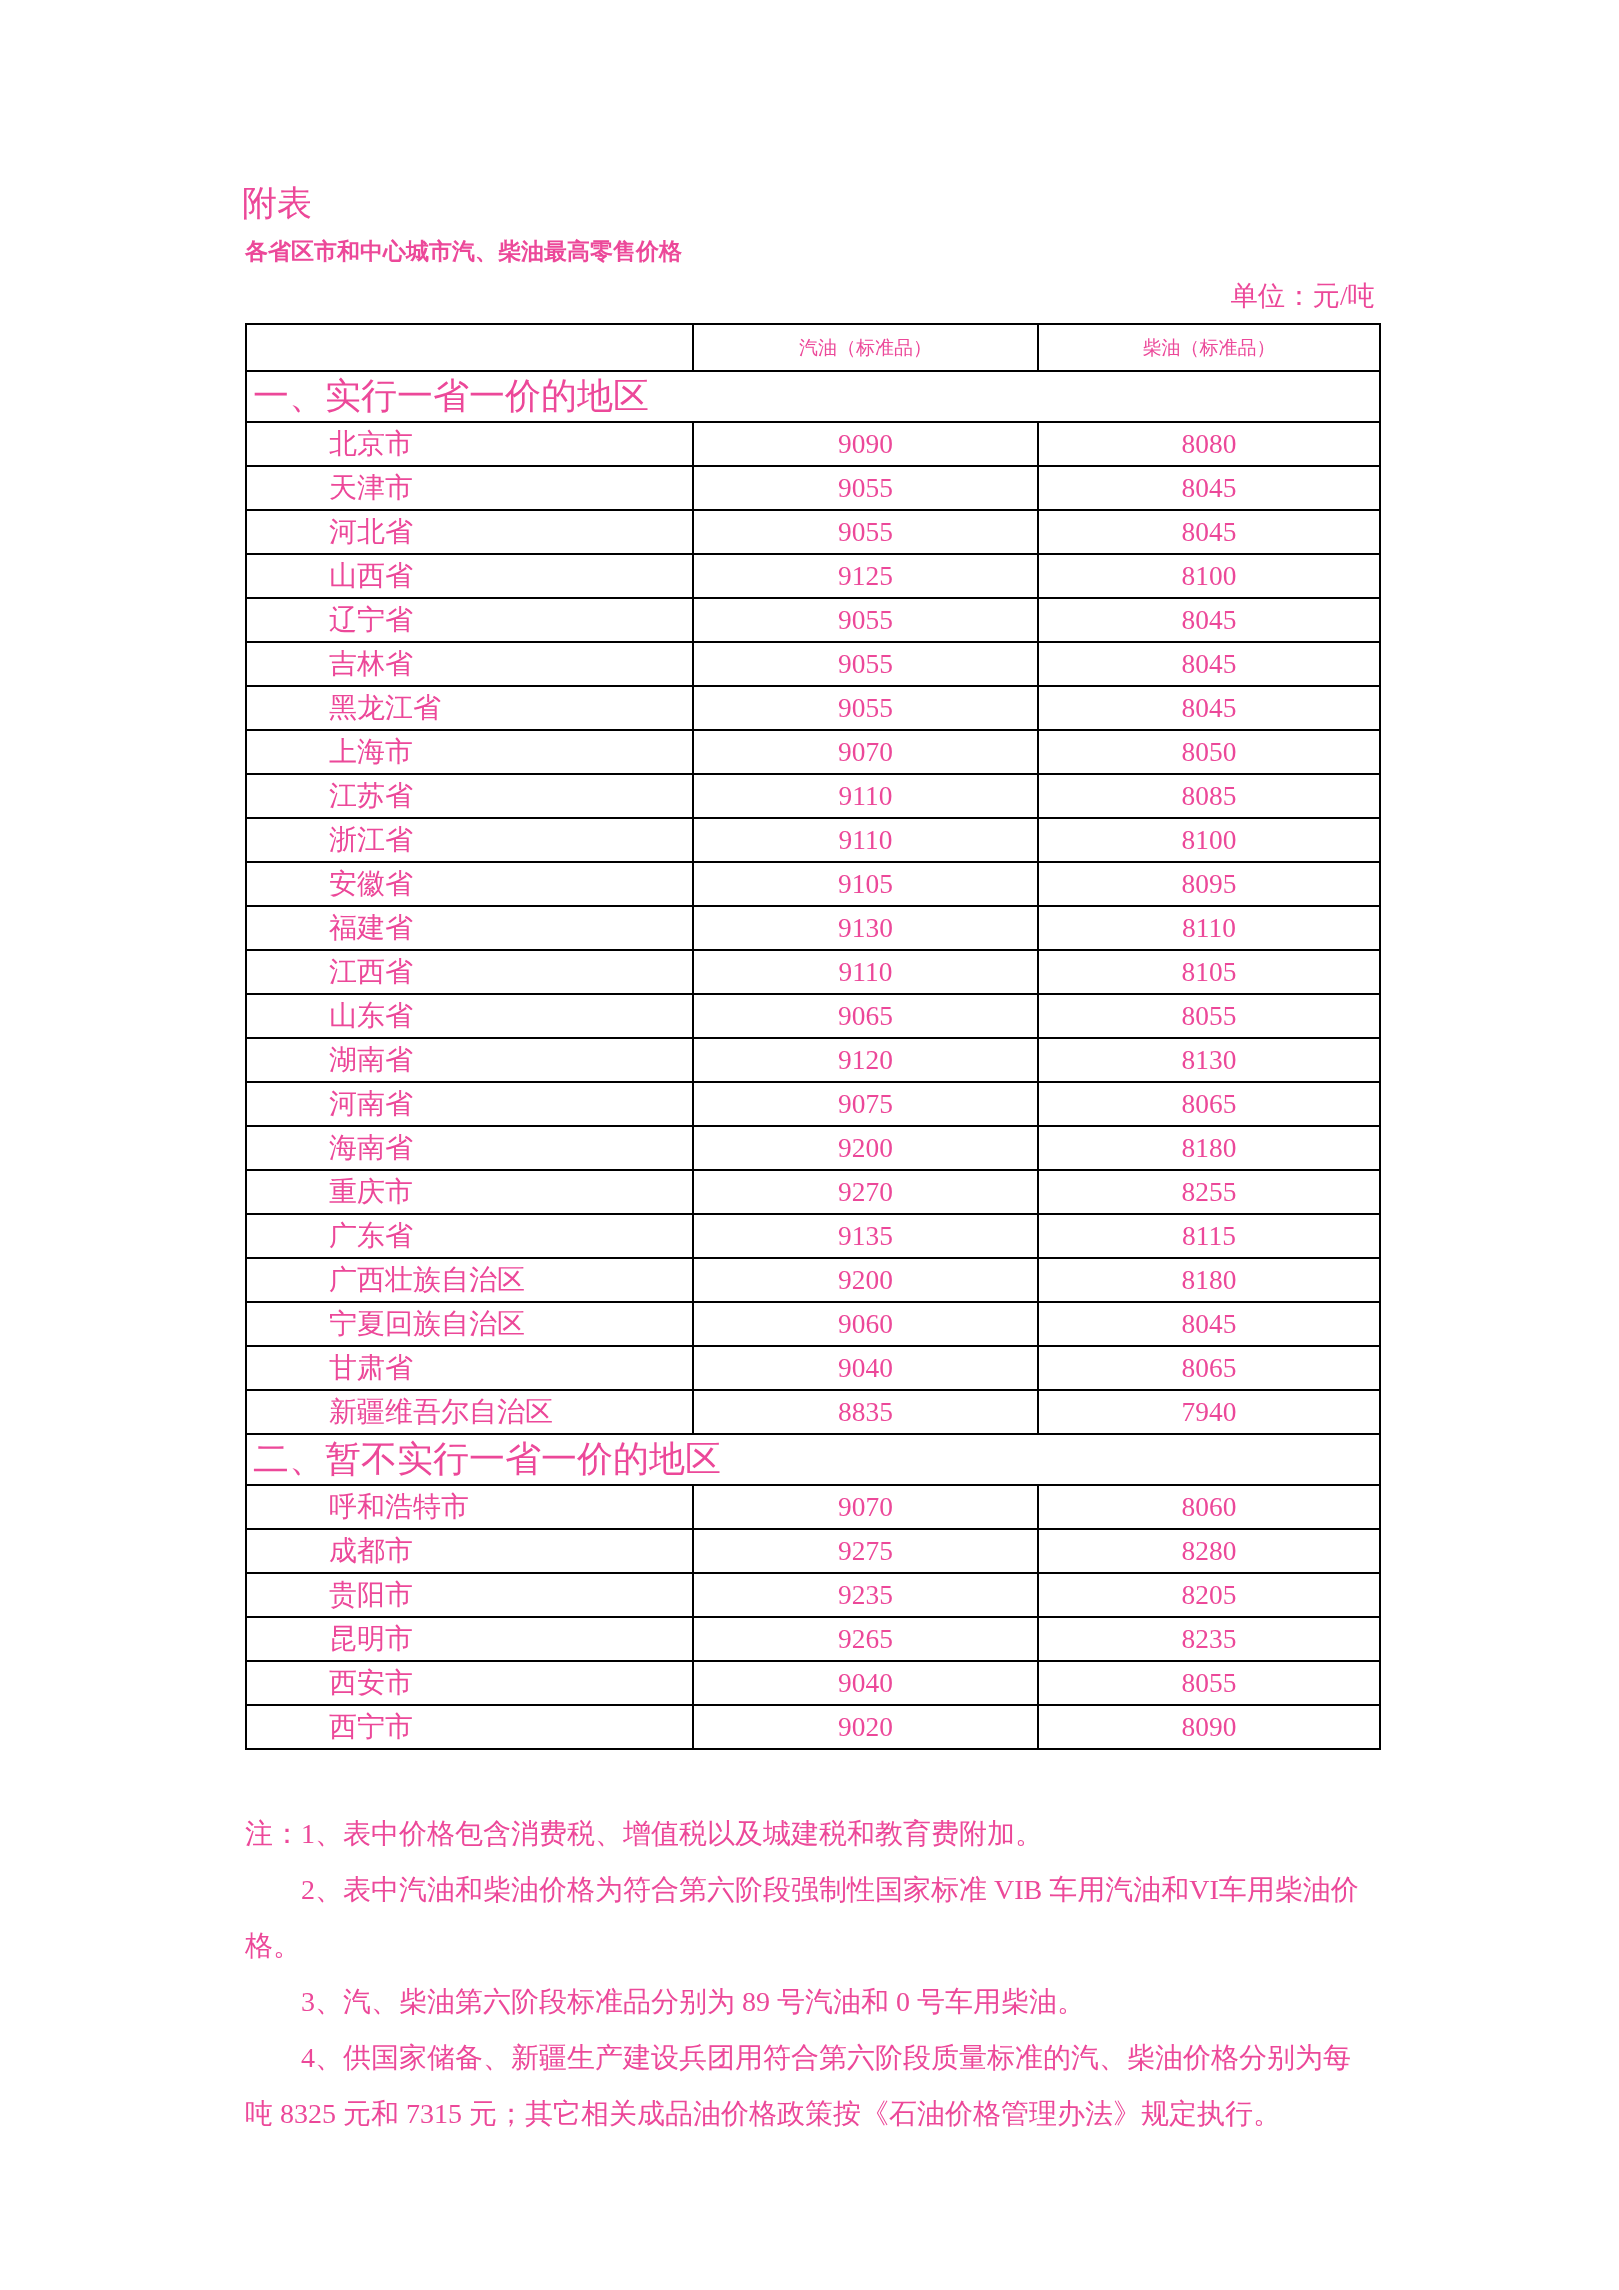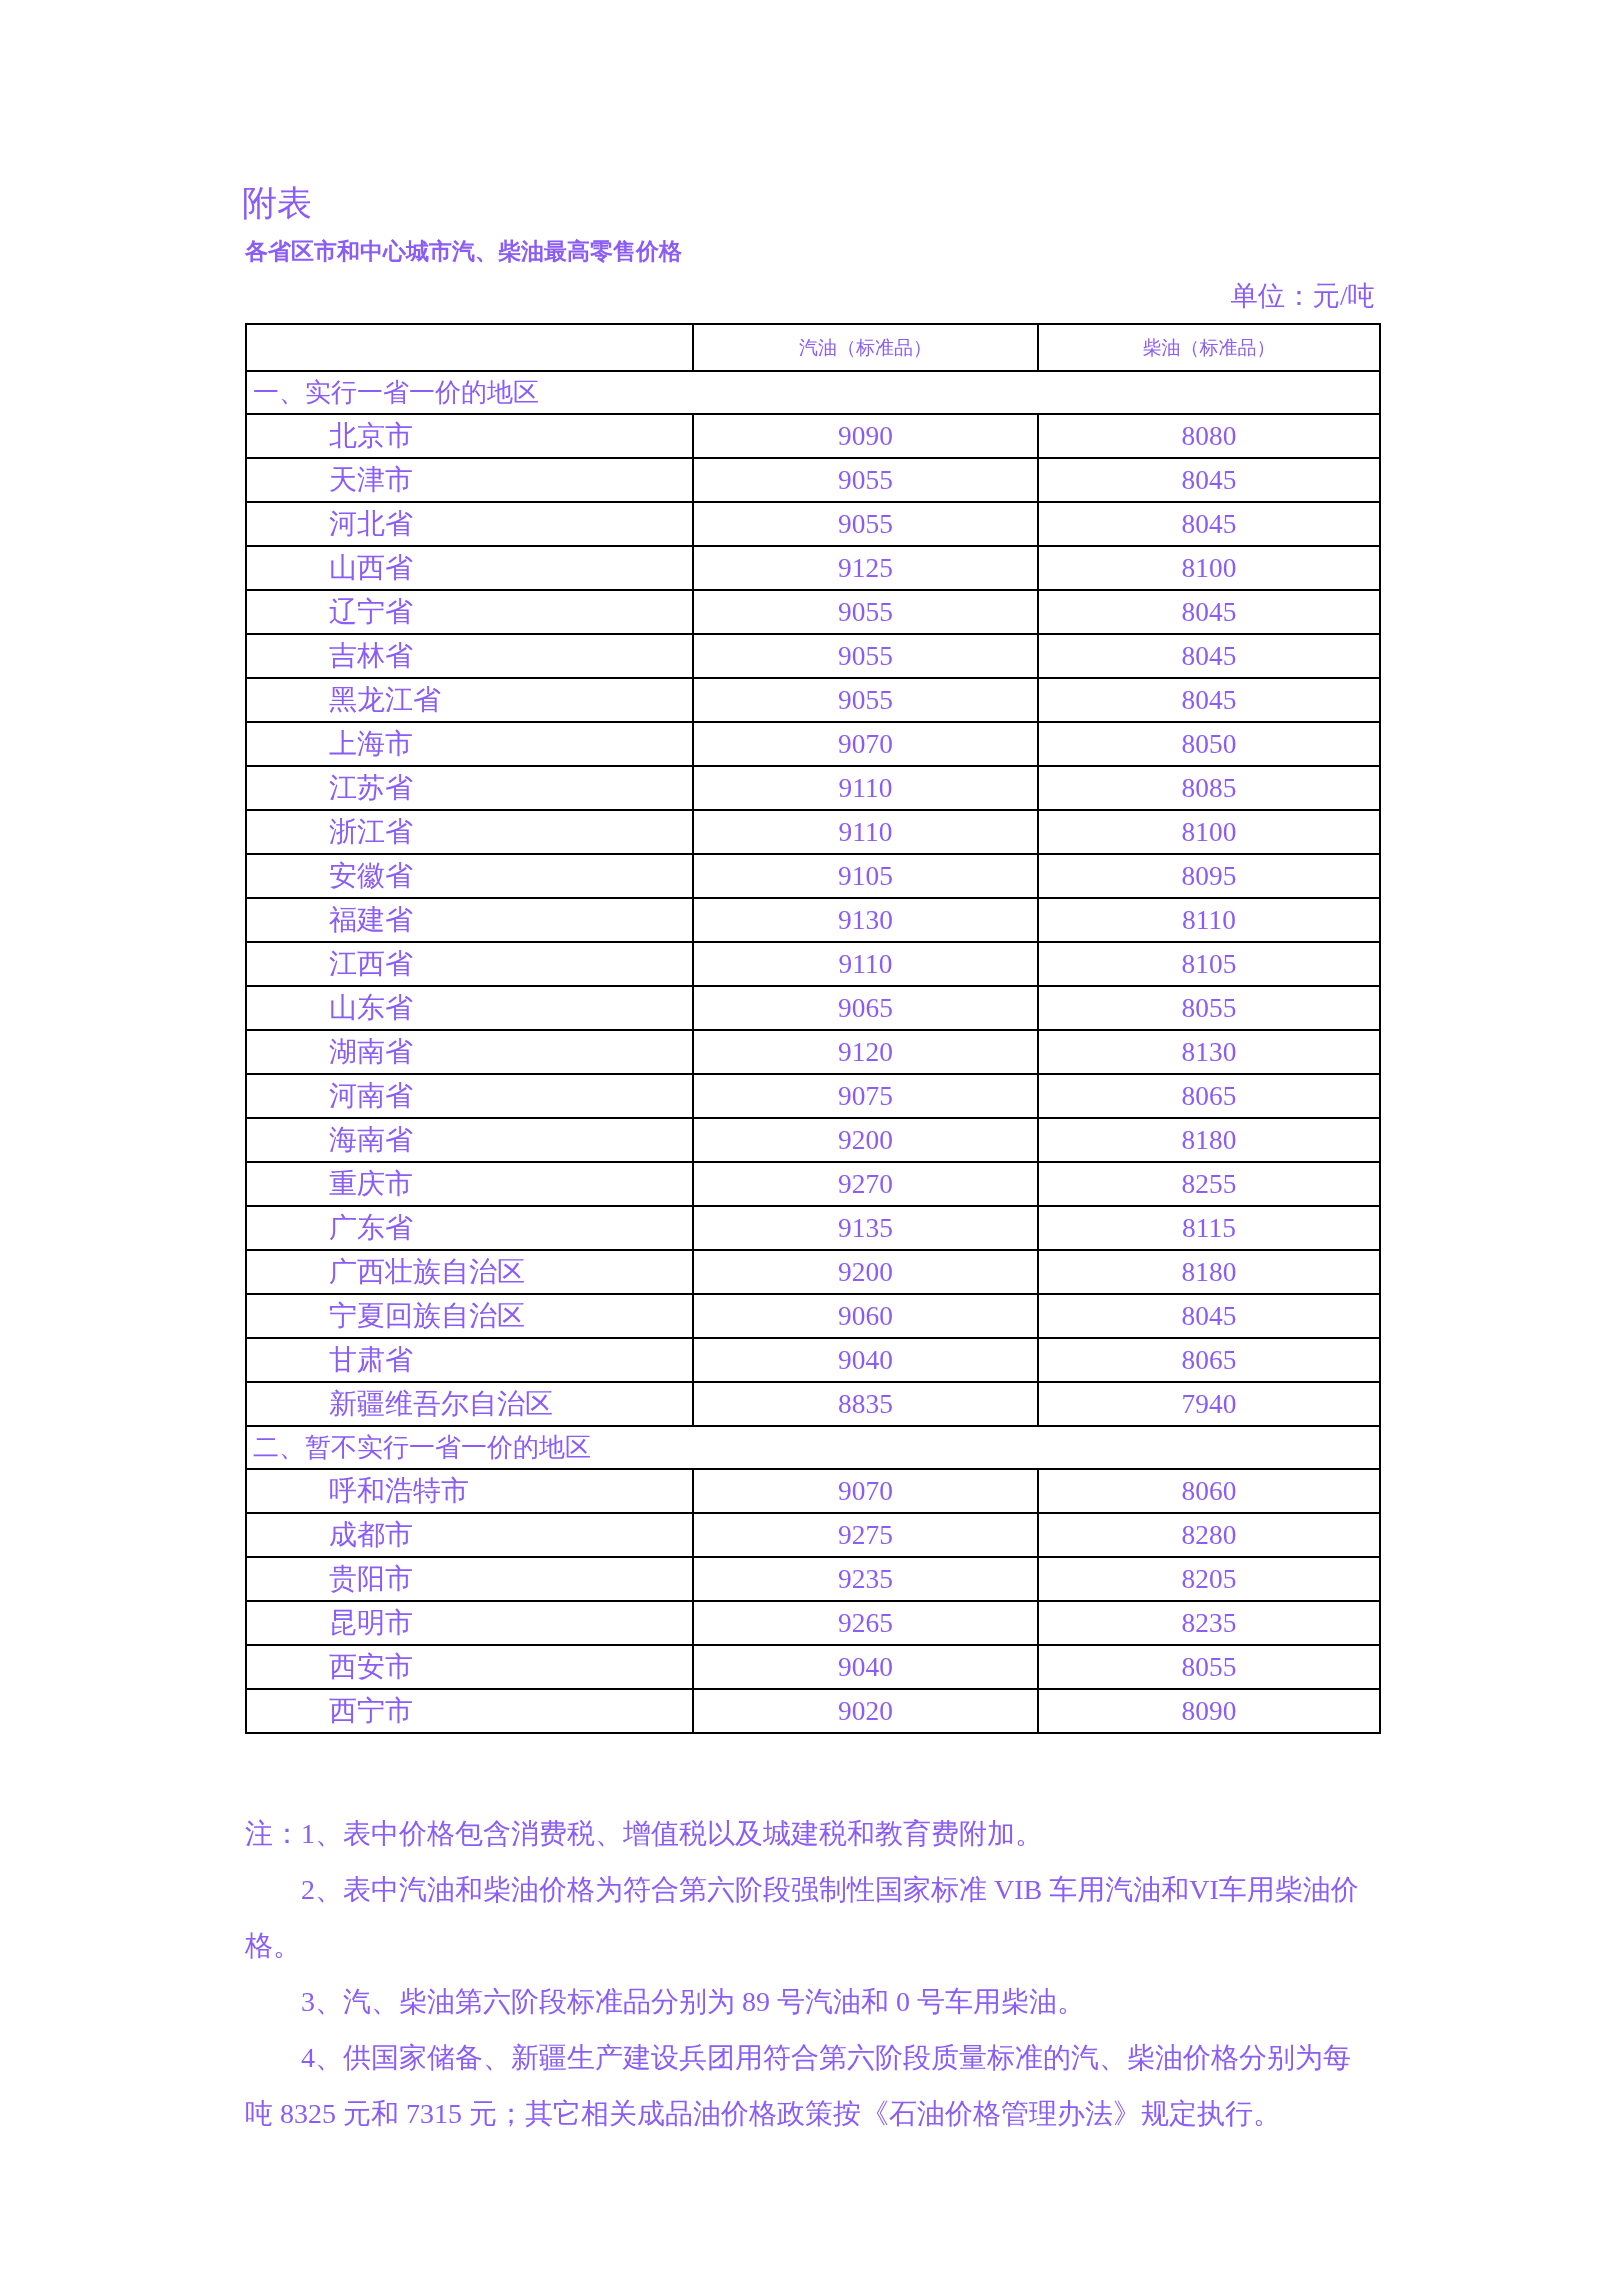--- a/index.html
+++ b/index.html
@@ -1,20 +1,20 @@
 <!DOCTYPE html>
 <html><head>
 <meta charset="utf-8">
 <style>
   html,body{margin:0;padding:0;background:#ffffff;}
   .page{
     position:relative;
     width:1619px;height:2291px;
     background:#ffffff;
-    color:#8b5cf6;
+    color:#ec4899;
     font-family:"Liberation Serif","DejaVu Serif",serif;
     overflow:hidden;
   }
   .appendix{
     position:absolute;left:242px;top:184px;
     font-size:35px;line-height:39px;
   }
   .doc-title{
     position:absolute;left:245px;top:232px;width:1134px;
     font-size:23px;font-weight:bold;line-height:39px;
@@ -31,21 +31,21 @@
     border:2px solid #000;
     vertical-align:middle;
     padding:0;
     overflow:hidden;
   }
   .price-table thead th{
     height:45px;
     font-size:19px;font-weight:normal;text-align:center;
   }
   .price-table td.section{
-    height:41px;font-size:26px;text-align:left;padding-left:5.9px;
+    height:41px;font-size:36px;text-align:left;padding-left:5.9px;
   }
   .price-table td.region{
     height:42px;font-size:28px;text-align:left;padding-left:82px;border-radius:22px;
   }
   .price-table td.num{
     height:42px;font-size:27.4px;text-align:center;
   }
   .notes{
     position:absolute;left:245px;top:1806px;width:1196px;
     font-size:28px;line-height:56px;

